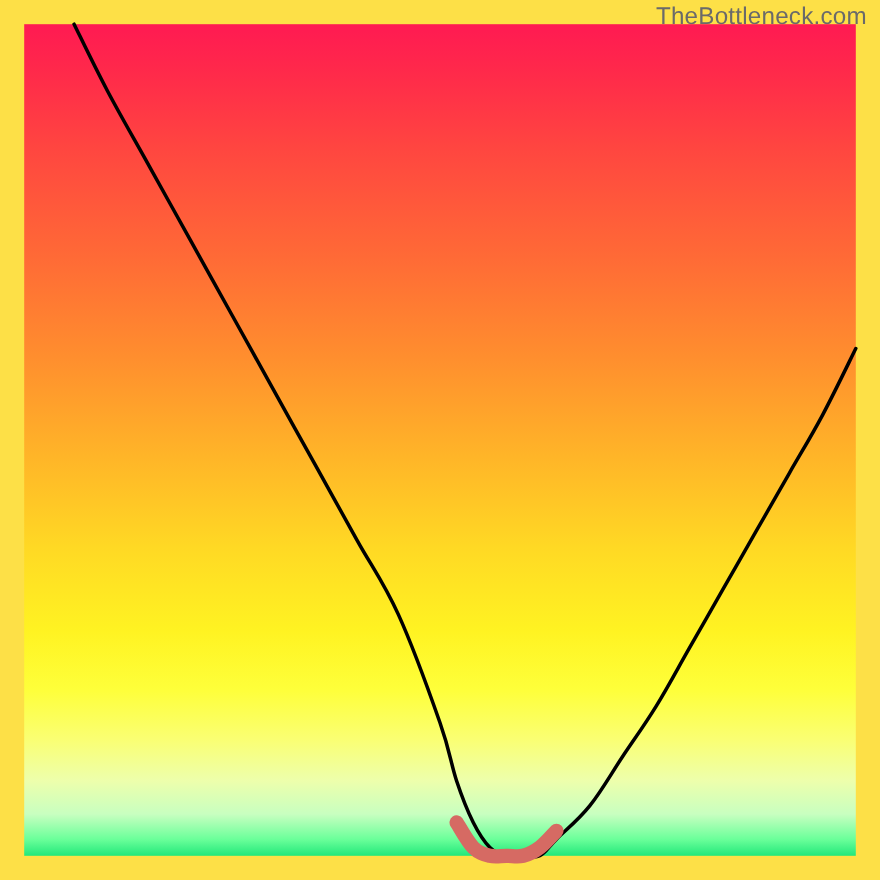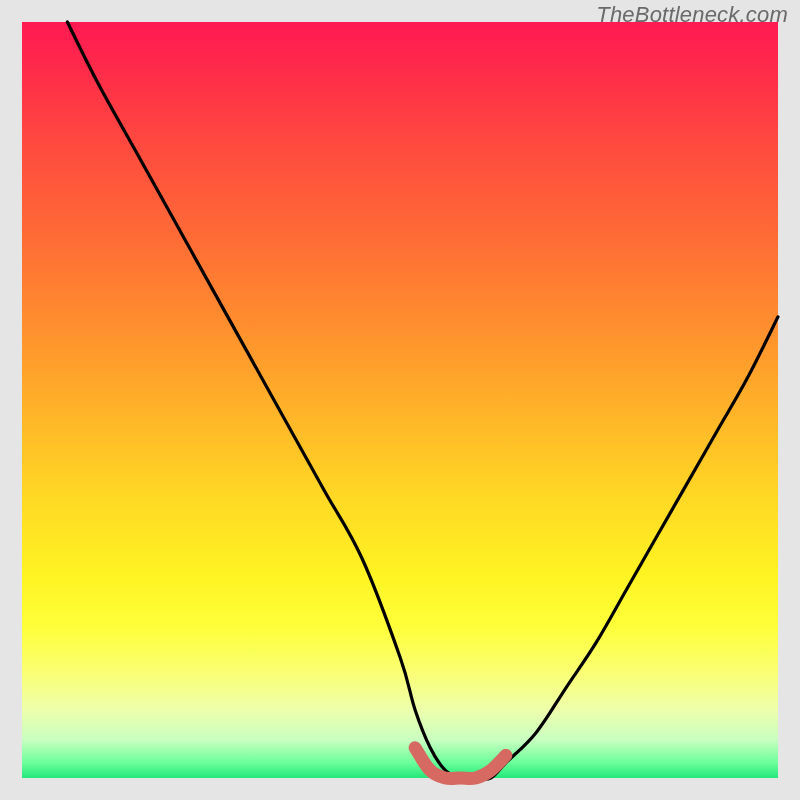--- a/index.html
+++ b/index.html
@@ -10,22 +10,21 @@
     background: #000;
     overflow: hidden;
     font-family: Arial, Helvetica, sans-serif;
   }
   .frame {
     position: absolute;
     left: 0;
     top: 0;
     width: 800px;
     height: 800px;
-    background: #e5e5e5;
-    font-style: italic;
+    background: #fde047;
   }
   .plot {
     position: absolute;
     left: 22px;
     top: 22px;
     width: 756px;
     height: 756px;
     
     background: linear-gradient(to bottom,
       #ff1a52 0%,

